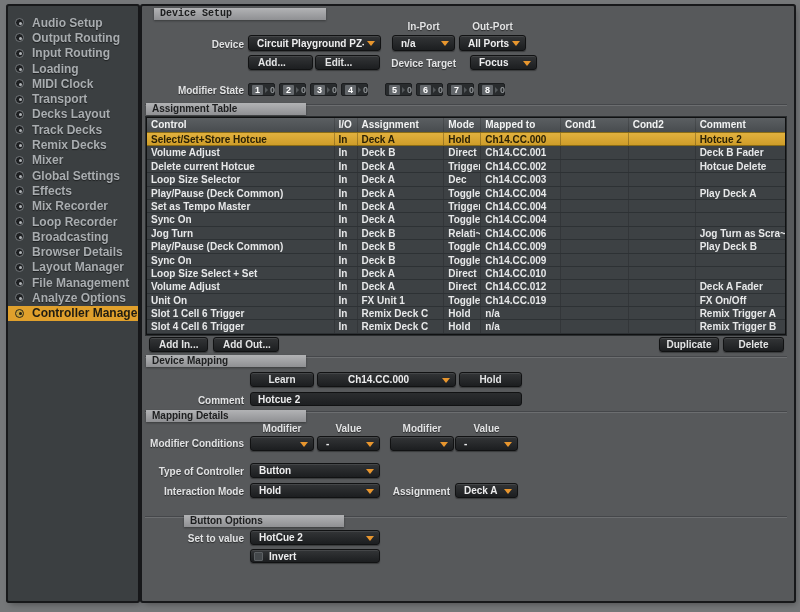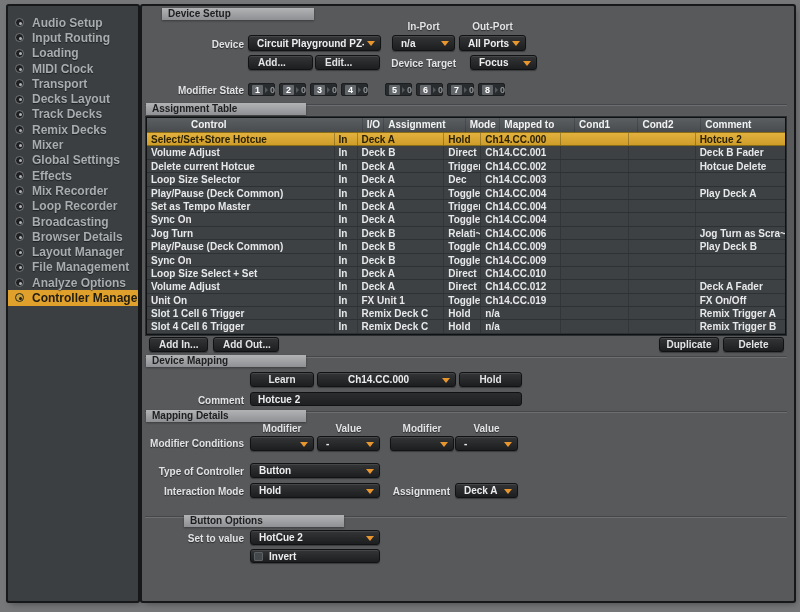--- a/index.html
+++ b/index.html
@@ -67,21 +67,21 @@
   .mnum { background:#63676b; color:#fff; font-size:9px; font-weight:bold; width:11px;
           height:10px; line-height:10px; text-align:center; border-radius:1px; flex:none; }
   .marrow { width:0; height:0; border-top:3px solid transparent; border-bottom:3px solid transparent;
           border-left:3px solid #54585b; margin-left:2px; }
   .mval { color:#8f9396; font-size:9px; font-weight:bold; margin-left:2px; }
 
   
   #atable { position:absolute; background:#34383a; border:1px solid #101112;
             box-shadow:0 0 0 1px #2a2d2f; }
   #atable-head { display:flex; height:15px; background:linear-gradient(#5b5f62,#484c4f);
-            border-bottom:1px solid #232628;padding-left:40px; }
+            border-bottom:1px solid #232628; }
   #atable-head .cell { line-height:14px; color:#f2f3f3; }
   .trow { display:flex; height:13.4px; background:#3d4144; border-bottom:1px solid #2d3134; }
   .cell { font-size:10px; font-weight:bold; color:#e7e8e9; padding-left:4px; line-height:13px;
           white-space:nowrap; overflow:hidden; border-right:1px solid rgba(0,0,0,.16); }
   .trow.sel { background:linear-gradient(#e2b13e,#cf9d29); border-top:1px solid #8a6c16;
           border-bottom:1px solid #8a6c16; height:14.4px; margin-top:-1px; position:relative; z-index:1; }
   .trow.sel .cell { color:#2a2106; border-right-color:rgba(0,0,0,.25); }
   .c0{width:29.4%} .c1{width:3.6%} .c2{width:13.6%} .c3{width:5.8%}
   .c4{width:12.5%} .c5{width:10.6%} .c6{width:10.5%} .c7{width:14.0%; border-right:none}
 
@@ -97,20 +97,24 @@
 <div id="frame">
 
   <div id="sidebar">
     <div id="sidebar-items">
         <div class="sitem">
           <span class="radio"></span>
           <span class="slabel">Audio Setup</span>
         </div>
         <div class="sitem">
           <span class="radio"></span>
+          <span class="slabel">Output Routing</span>
+        </div>
+        <div class="sitem">
+          <span class="radio"></span>
           <span class="slabel">Input Routing</span>
         </div>
         <div class="sitem">
           <span class="radio"></span>
           <span class="slabel">Loading</span>
         </div>
         <div class="sitem">
           <span class="radio"></span>
           <span class="slabel">MIDI Clock</span>
         </div>
@@ -172,21 +176,21 @@
         </div>
         <div class="sitem sel">
           <span class="radio"></span>
           <span class="slabel">Controller Manager</span>
         </div>
       </div>
   </div>
 
   <div id="main">
 
-    <div class="sec-hdr" style="left:20px; top:2px; width:152px;">Device Setup</div>
+    <div class="sec-hdr" style="left:12px; top:2px; width:172px;font-family:Liberation Mono, monospace;">Device Setup</div>
 
     <div class="lbl ctr" style="left:250px; top:15px; width:63px;">In-Port</div>
     <div class="lbl ctr" style="left:317px; top:15px; width:67px;">Out-Port</div>
 
     <div class="lbl r" style="left:0; top:33px; width:102px;">Device</div>
     <div class="dd" style="left:106px; top:29px; width:133px; height:16px;">
       <span class="dd-val">Circuit Playground PZ-1</span>
       <span class="arrow"></span>
     </div>
     <div class="dd" style="left:250px; top:29px; width:63px; height:16px;">

